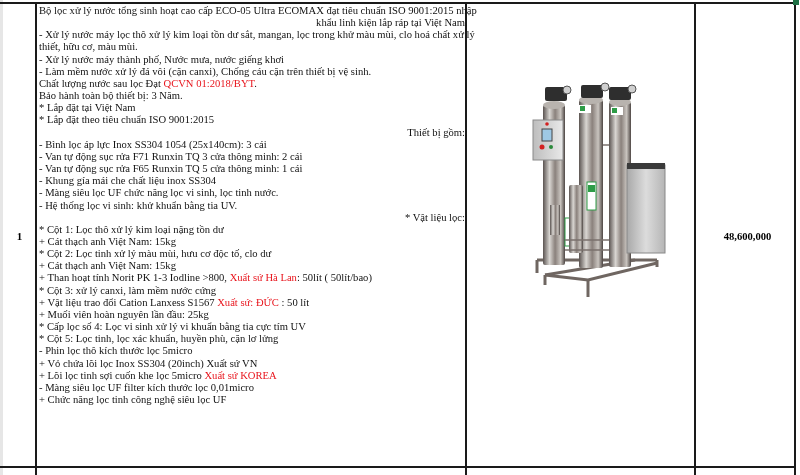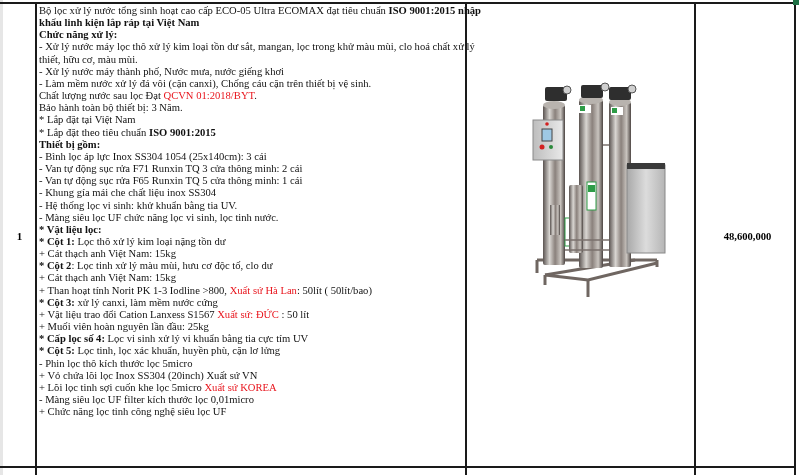--- a/index.html
+++ b/index.html
@@ -5,21 +5,21 @@
   html, body { margin:0; padding:0; background:#ffffff; }
   body { width:800px; height:475px; overflow:hidden; position:relative; font-family:"Liberation Serif", serif; }
   .grid-left { position:absolute; left:0; top:0; width:3px; height:475px; background:#e6e6e6; }
   .sheet { position:absolute; left:0; top:2px; width:796px; height:466px; }
   .hline { position:absolute; left:0; height:2px; background:#1a1a1a; }
   .vline { position:absolute; top:0; width:2px; background:#1a1a1a; }
   .cell { position:absolute; box-sizing:border-box; }
   .stt { left:3px; top:2px; width:33px; height:464px; display:flex; align-items:center; justify-content:center; font-weight:bold; font-size:11px; color:#000; }
   .desc { left:37px; top:3px; width:428px; height:462px; padding:0 0 0 2px; font-size:10.6px; line-height:12.15px; color:#111; }
   .desc .ln { white-space:nowrap; }
-  .b { font-weight:bold; }
+  .b { font-weight:normal;text-align:right; }
   .red { color:#e8141c; font-weight:normal; }
   .img-cell { left:467px; top:3px; width:227px; height:462px; }
   .price { left:696px; top:3px; width:103px; height:462px; display:flex; align-items:center; justify-content:center; font-weight:bold; font-size:10.6px; color:#000; }
   .sel-mark { position:absolute; left:793px; top:0; width:6px; height:5px; background:#1e7145; }
 </style>
 </head>
 <body>
 
 <div class="grid-left"></div>
 
@@ -31,36 +31,35 @@
   <div class="vline" style="left:694px;height:475px;"></div>
   <div class="vline" style="left:794px;height:475px;"></div>
 
   <div class="cell stt">
     <span>1</span>
   </div>
 
   <div class="cell desc">
     <div class="ln"><span>Bộ lọc xử lý nước tổng sinh hoạt cao cấp ECO-05 Ultra ECOMAX đạt tiêu chuẩn </span><span class="b">ISO 9001:2015 nhập</span></div>
     <div class="ln b">khẩu linh kiện lắp ráp tại Việt Nam</div>
-    <div class="ln b">Chức năng xử lý:</div>
     <div class="ln">- Xử lý nước máy lọc thô xử lý kim loại tồn dư sắt, mangan, lọc trong khử màu mùi, clo hoá chất xử lý</div>
     <div class="ln">thiết, hữu cơ, màu mùi.</div>
     <div class="ln">- Xử lý nước máy thành phố, Nước mưa, nước giếng khơi</div>
     <div class="ln">- Làm mềm nước xử lý đá vôi  (cặn canxi), Chống cáu cặn trên thiết bị vệ sinh.</div>
     <div class="ln"><span>Chất lượng nước sau lọc Đạt </span><span class="red">QCVN 01:2018/BYT</span><span>.</span></div>
     <div class="ln">Bảo hành toàn bộ thiết bị: 3 Năm.</div>
     <div class="ln">* Lắp đặt tại Việt Nam</div>
     <div class="ln"><span>* Lắp đặt theo tiêu chuẩn </span><span class="b">ISO 9001:2015</span></div>
     <div class="ln b">Thiết bị gồm:</div>
     <div class="ln">- Bình lọc áp lực Inox SS304 1054 (25x140cm): 3 cái</div>
     <div class="ln">- Van tự động sục rửa  F71 Runxin TQ 3 cửa thông minh: 2 cái</div>
     <div class="ln">- Van tự động sục rửa F65 Runxin TQ 5 cửa thông minh: 1 cái</div>
     <div class="ln">- Khung gía mái che chất liệu inox SS304</div>
+    <div class="ln">- Màng siêu lọc UF chức năng lọc vi sinh, lọc tinh nước.</div>
     <div class="ln">- Hệ thống lọc vi sinh: khử khuẩn bằng tia UV.</div>
-    <div class="ln">- Màng siêu lọc UF chức năng lọc vi sinh, lọc tinh nước.</div>
     <div class="ln b">* Vật liệu lọc:</div>
     <div class="ln"><span class="b"> * Cột 1:</span><span>  Lọc thô xử lý kim loại nặng tồn dư</span></div>
     <div class="ln"> + Cát thạch anh Việt Nam: 15kg</div>
     <div class="ln"><span class="b">* Cột 2</span><span>: Lọc tinh xử lý màu mùi, hưu cơ độc tố, clo dư</span></div>
     <div class="ln"> + Cát thạch anh Việt Nam: 15kg</div>
     <div class="ln"><span> + Than hoạt tính Norit PK 1-3 Iodline &gt;800, </span><span class="red">Xuất sứ Hà Lan</span><span>: 50lít ( 50lít/bao)</span></div>
     <div class="ln"><span class="b">* Cột 3:</span><span> xử lý canxi, làm mềm nước cứng</span></div>
     <div class="ln"><span> + Vật liệu trao đổi Cation Lanxess S1567 </span><span class="red">Xuất sứ: ĐỨC</span><span> : 50 lít</span></div>
     <div class="ln"> + Muối viên hoàn nguyên lần đầu: 25kg</div>
     <div class="ln"><span class="b">* Cấp lọc số 4:</span><span> Lọc vi sinh xử lý vi khuẩn bằng tia cực tím UV</span></div>

